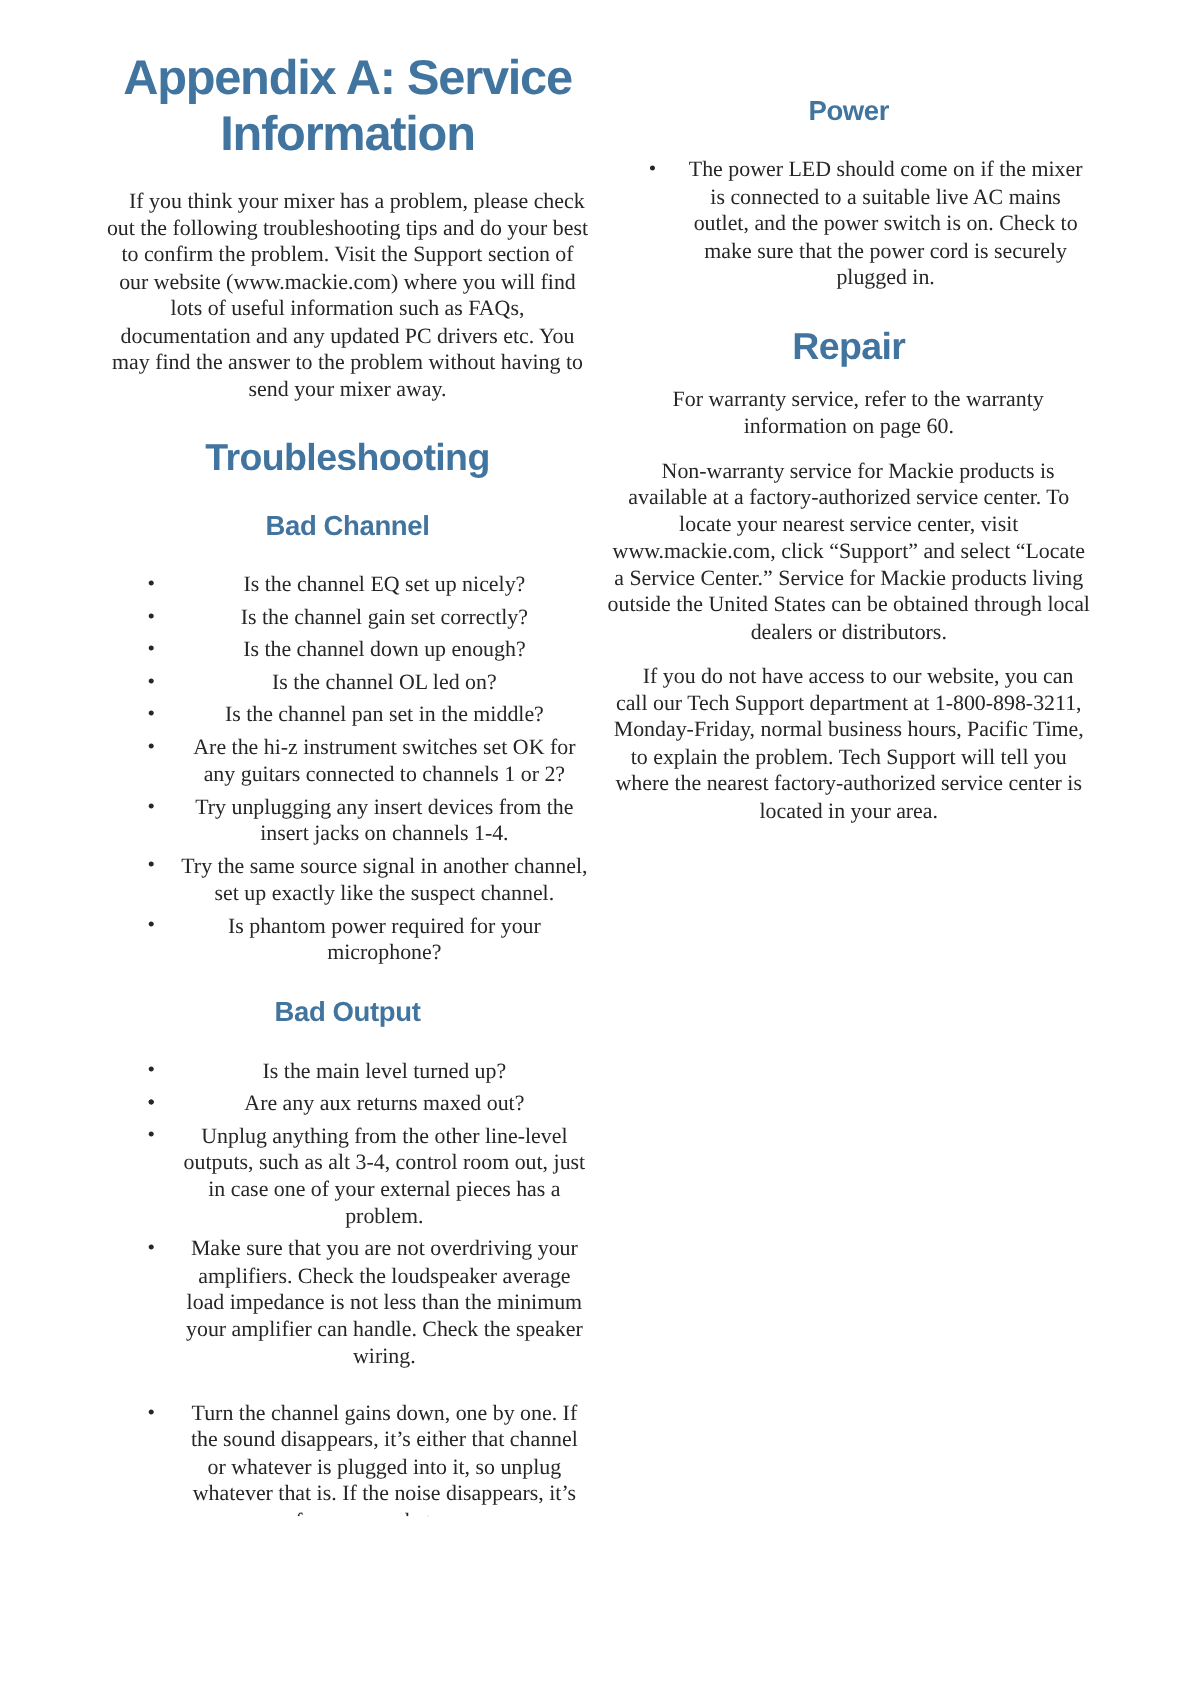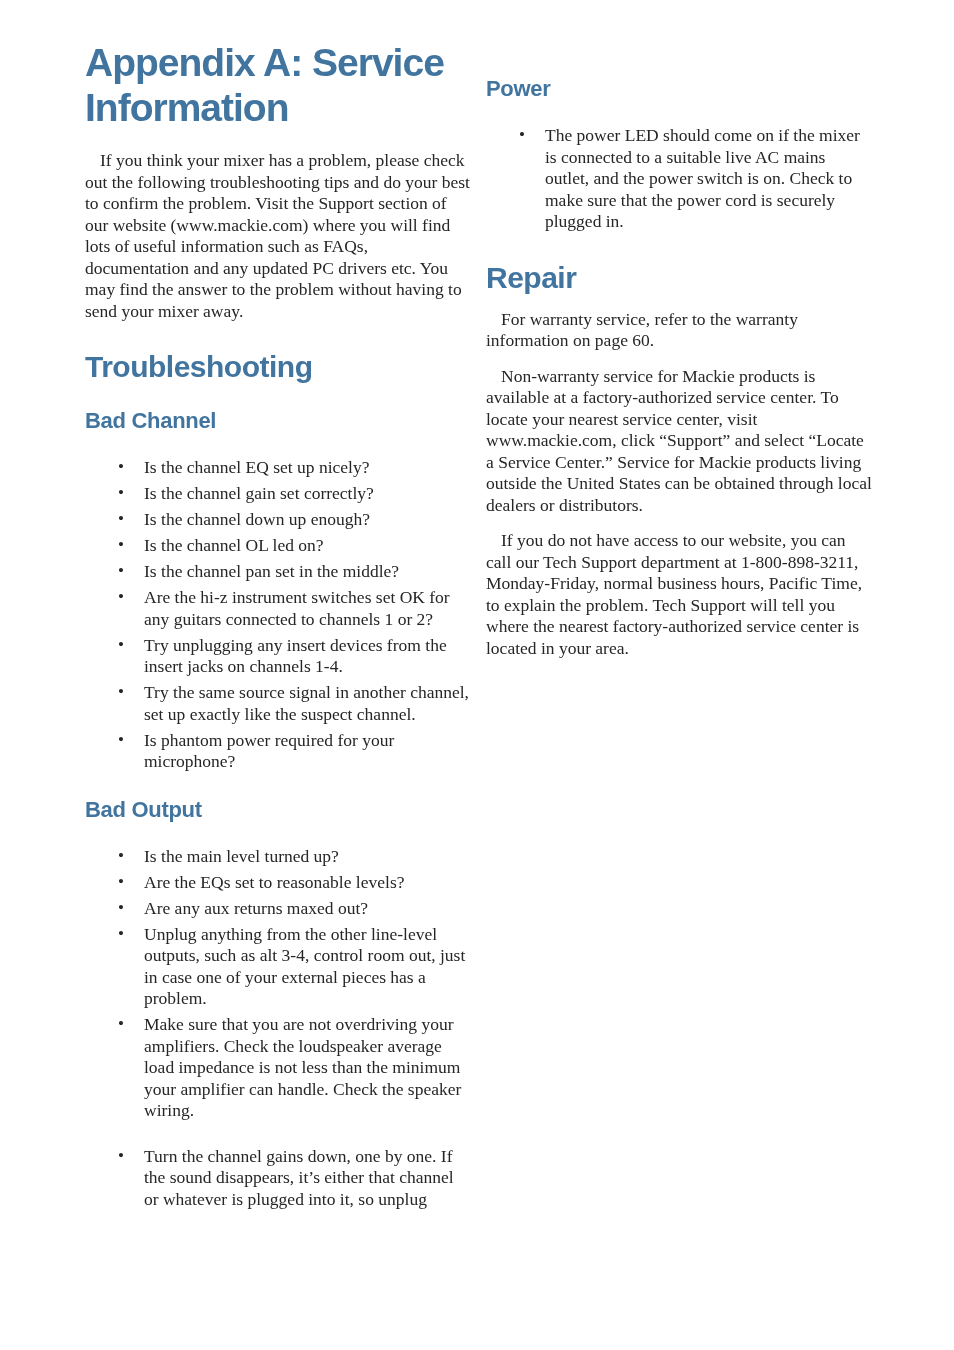--- a/index.html
+++ b/index.html
@@ -11,20 +11,21 @@
   }
   *{box-sizing:border-box;}
   html,body{margin:0;padding:0;background:#fff;}
   .page{
     position:relative;
     width:954px;height:1213px;
     background:var(--page-bg);
     font-family:"Liberation Serif", serif;
     color:var(--body-text);
     overflow:hidden;
+    text-align:center;
   }
   .col{position:absolute;top:0;}
   .col-left{left:85px;width:386px;top:40px;}
   .col-right{left:486px;width:386px;top:52px;}
 
   .doc-title{
     font-family:"Liberation Sans", sans-serif;
     font-weight:bold;
     color:var(--heading-blue);
     font-size:39px;
@@ -110,21 +111,21 @@
         <li><span class="dot"></span><span>Is the channel OL led on?</span></li>
         <li><span class="dot"></span><span>Is the channel pan set in the middle?</span></li>
         <li><span class="dot"></span><span>Are the hi-z instrument switches set OK for any guitars connected to channels 1 or 2?</span></li>
         <li><span class="dot"></span><span>Try unplugging any insert devices from the insert jacks on channels 1-4.</span></li>
         <li><span class="dot"></span><span>Try the same source signal in another channel, set up exactly like the suspect channel.</span></li>
         <li><span class="dot"></span><span>Is phantom power required for your microphone?</span></li>
       </ul>
       <h3 class="sub-heading">Bad Output</h3>
       <ul class="bullet-list">
         <li><span class="dot"></span><span>Is the main level turned up?</span></li>
-        <li><span class="dot"></span><span>Are the EQs set to reasonable levels?</span></li>
+        <li><span class="dot"></span></li>
         <li><span class="dot"></span><span>Are any aux returns maxed out?</span></li>
         <li><span class="dot"></span><span>Unplug anything from the other line-level outputs, such as alt 3-4, control room out, just in case one of your external pieces has a problem.</span></li>
         <li><span class="dot"></span><span>Make sure that you are not overdriving your amplifiers. Check the loudspeaker average load impedance is not less than the minimum your amplifier can handle. Check the speaker wiring.</span></li>
       </ul>
       <ul class="bullet-list">
         <li><span class="dot"></span><span>Turn the channel gains down, one by one. If the sound disappears, it’s either that channel or whatever is plugged into it, so unplug whatever that is. If the noise disappears, it’s from your whatever.</span></li>
       </ul>
     </div>
   <div class="col col-right" id="col-right">
       <h3 class="sub-heading">Power</h3>

